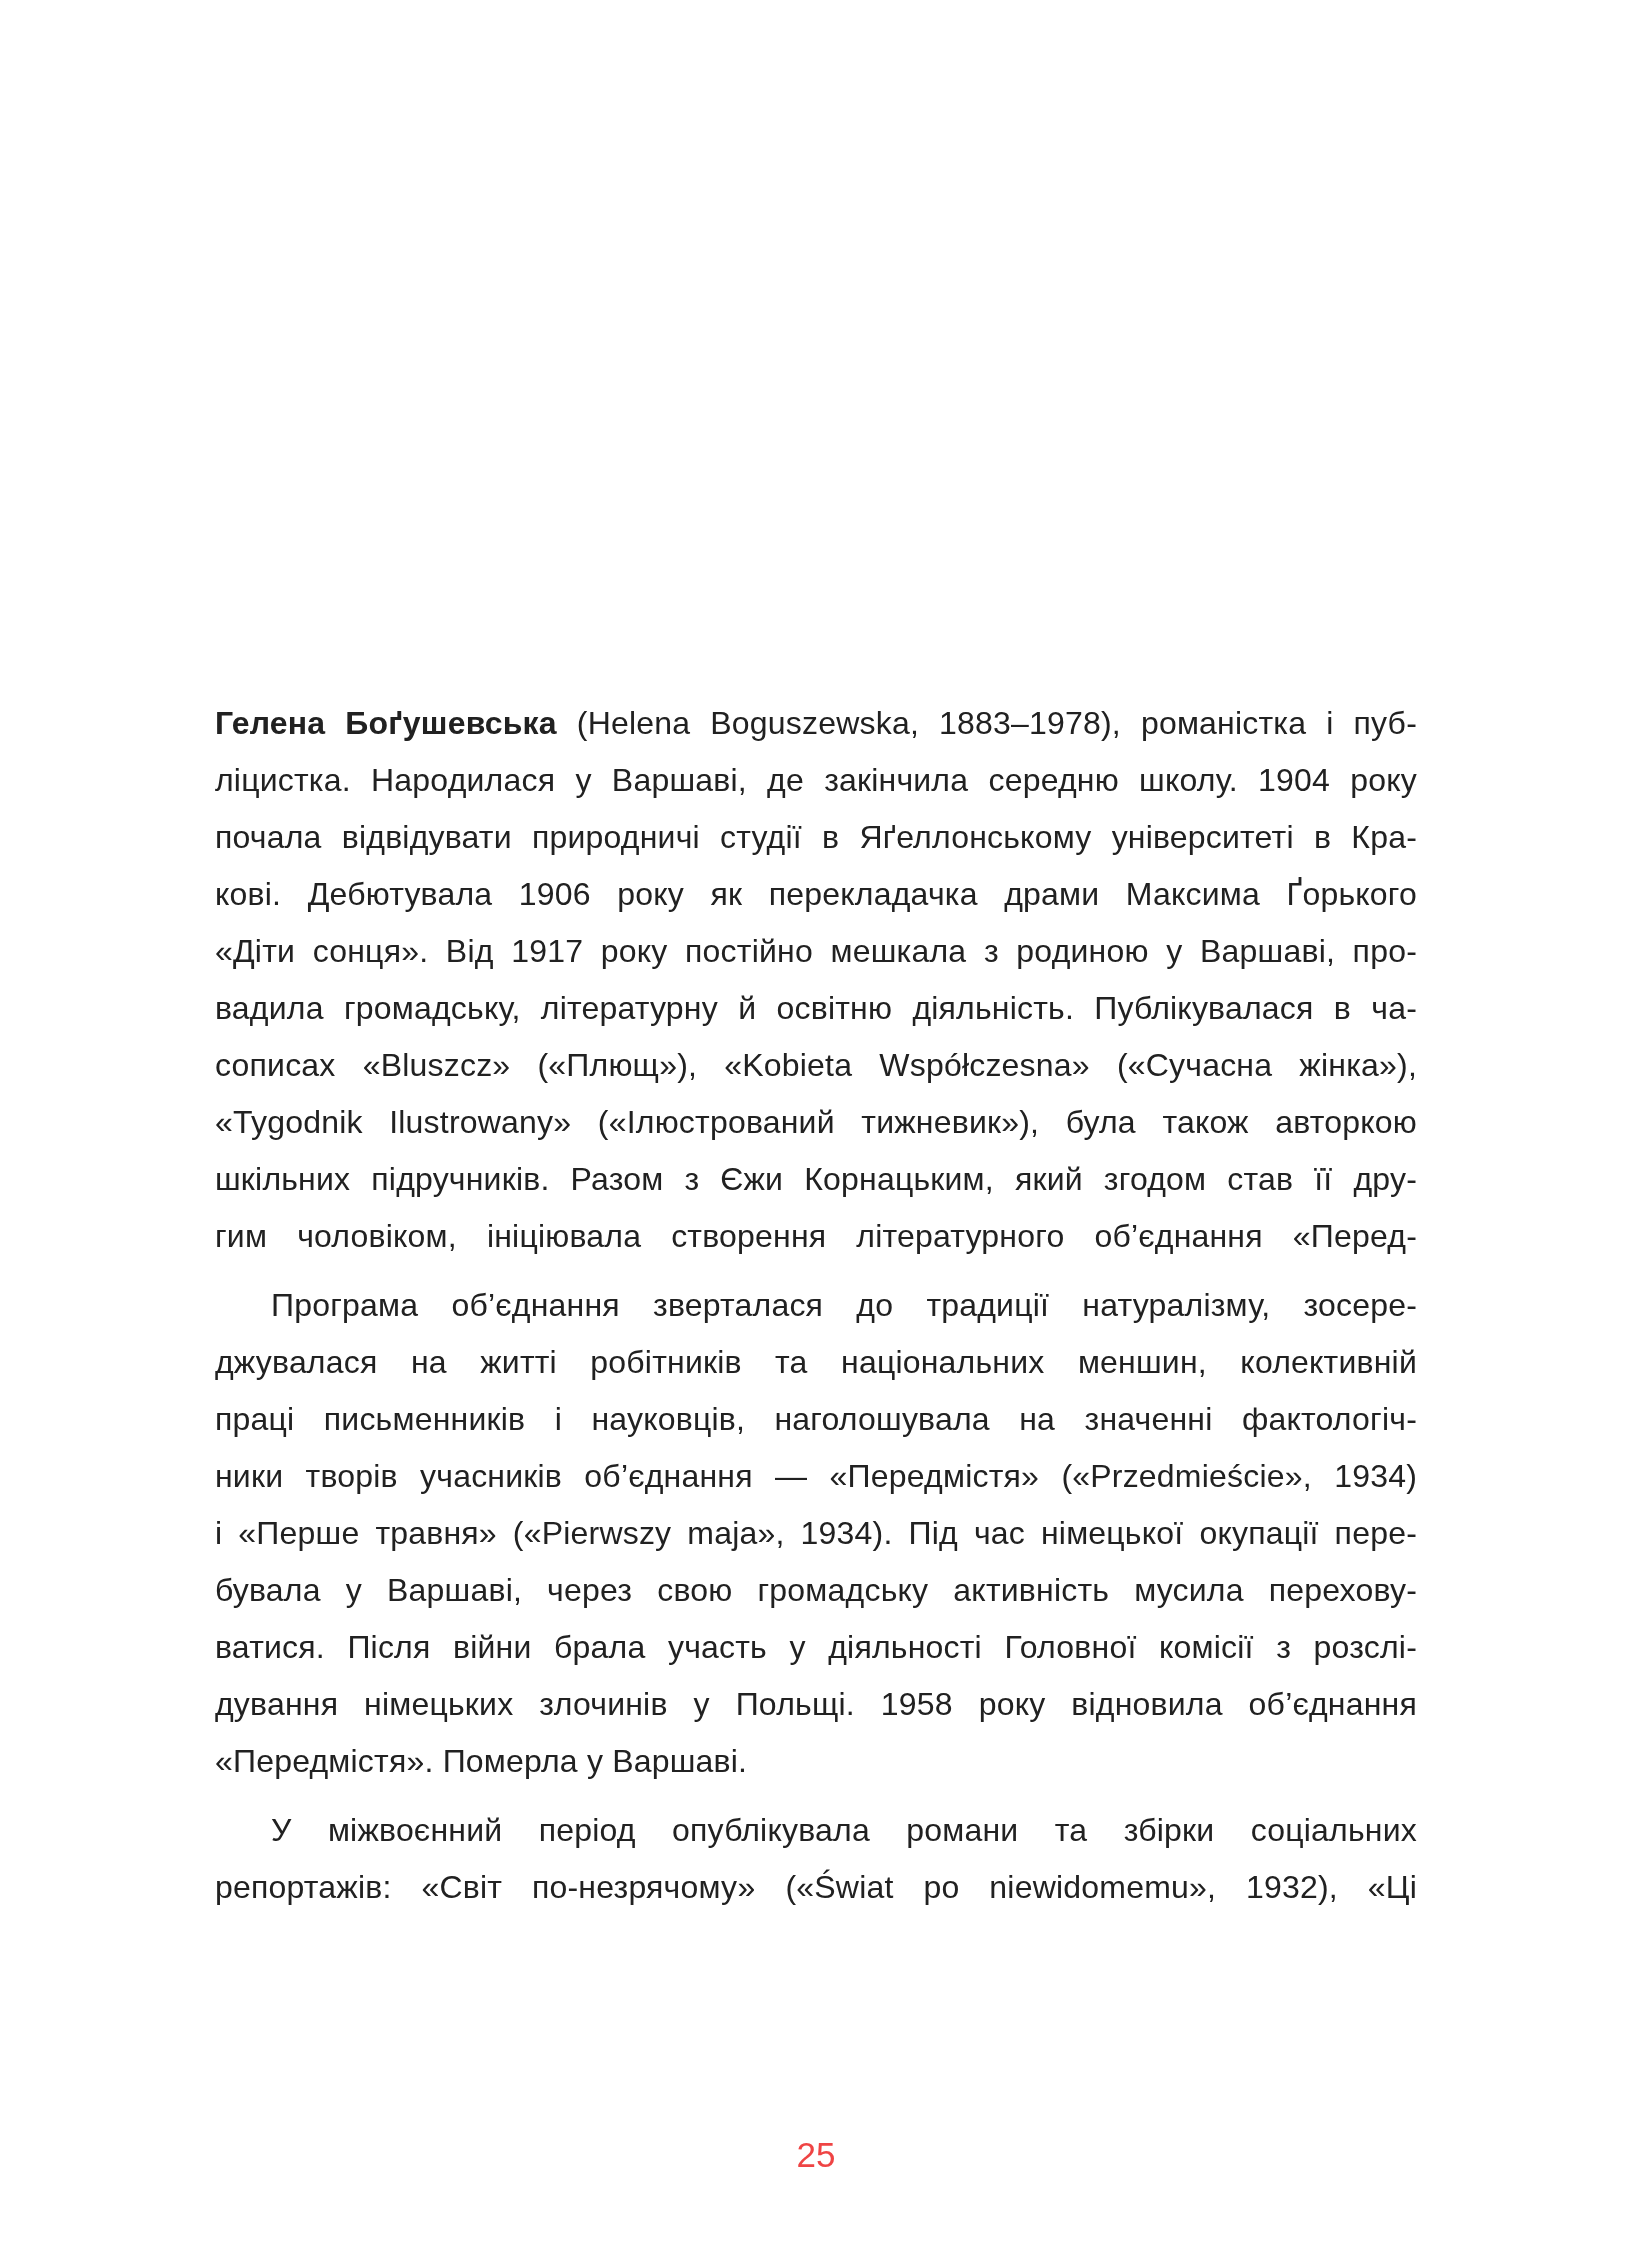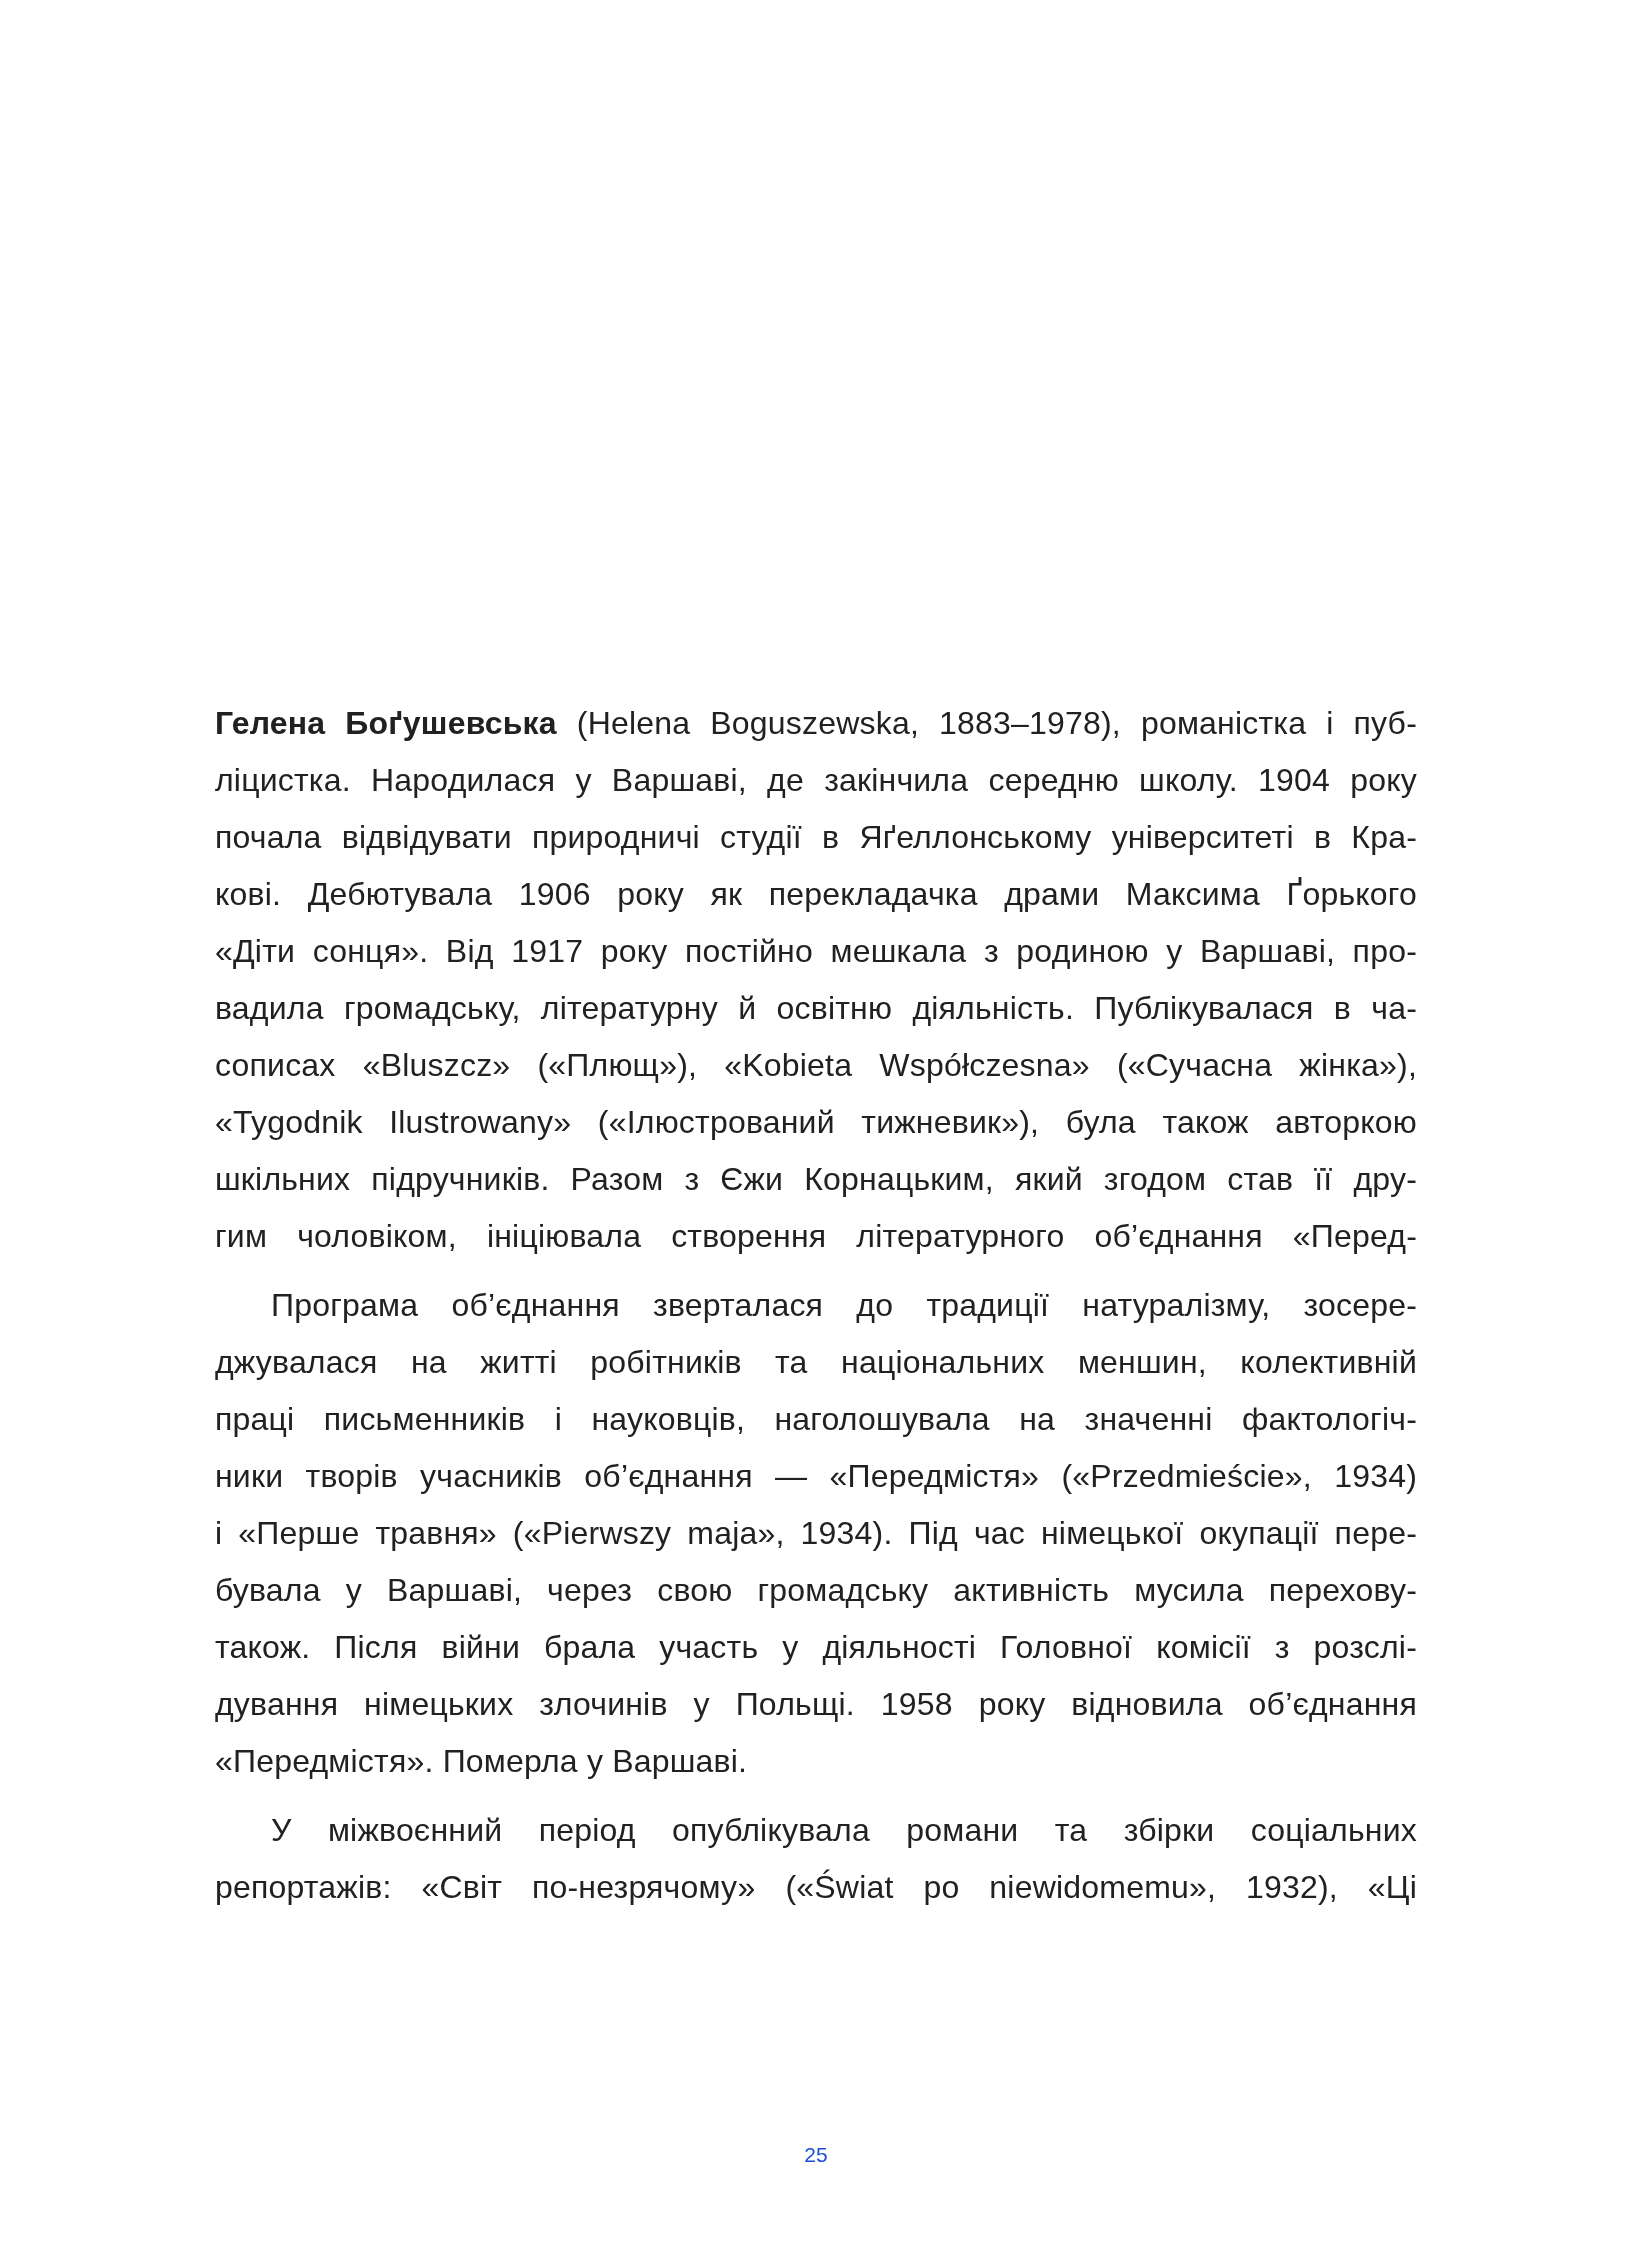--- a/index.html
+++ b/index.html
@@ -45,23 +45,23 @@
   }
   .bold {
     font-weight: bold;
   }
   .pageno {
     position: absolute;
     left: 203px;
     width: 1226px;
     top: 2138px;
     text-align: center;
-    font-size: 21px;
+    font-size: 35px;
     line-height: 34px;
-    color: #1d4ed8;
+    color: #ef4444;
   }
 </style>
 </head>
 <body>
 
 <main class="page">
 
   <section class="textblock">
 
     <div class="para">
@@ -77,21 +77,21 @@
       <div class="line">гим чоловіком, ініціювала створення літературного об’єднання «Перед-</div>
     </div>
 
     <div class="para">
       <div class="line indent">Програма об’єднання зверталася до традиції натуралізму, зосере-</div>
       <div class="line">джувалася на житті робітників та національних меншин, колективній</div>
       <div class="line">праці письменників і науковців, наголошувала на значенні фактологіч-</div>
       <div class="line">ники творів учасників об’єднання — «Передмістя» («Przedmieście», 1934)</div>
       <div class="line">і «Перше травня» («Pierwszy maja», 1934). Під час німецької окупації пере-</div>
       <div class="line">бувала у Варшаві, через свою громадську активність мусила перехову-</div>
-      <div class="line">також. Після війни брала участь у діяльності Головної комісії з розслі-</div>
+      <div class="line">ватися. Після війни брала участь у діяльності Головної комісії з розслі-</div>
       <div class="line">дування німецьких злочинів у Польщі. 1958 року відновила об’єднання</div>
       <div class="line noj">«Передмістя». Померла у Варшаві.</div>
     </div>
 
     <div class="para">
       <div class="line indent">У міжвоєнний період опублікувала романи та збірки соціальних</div>
       <div class="line">репортажів: «Світ по-незрячому» («Świat po niewidomemu», 1932), «Ці</div>
     </div>
 
   </section>

